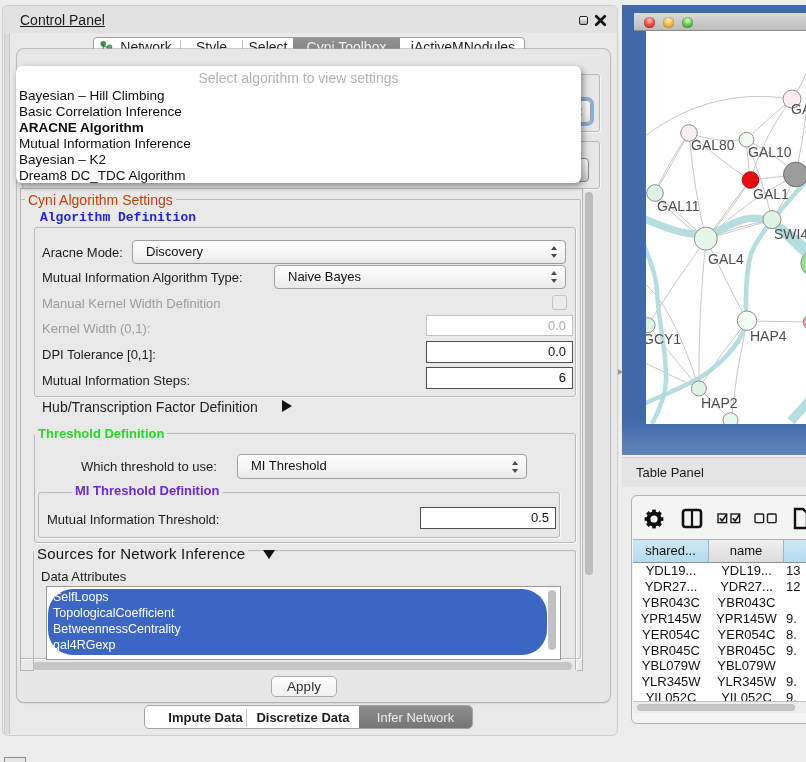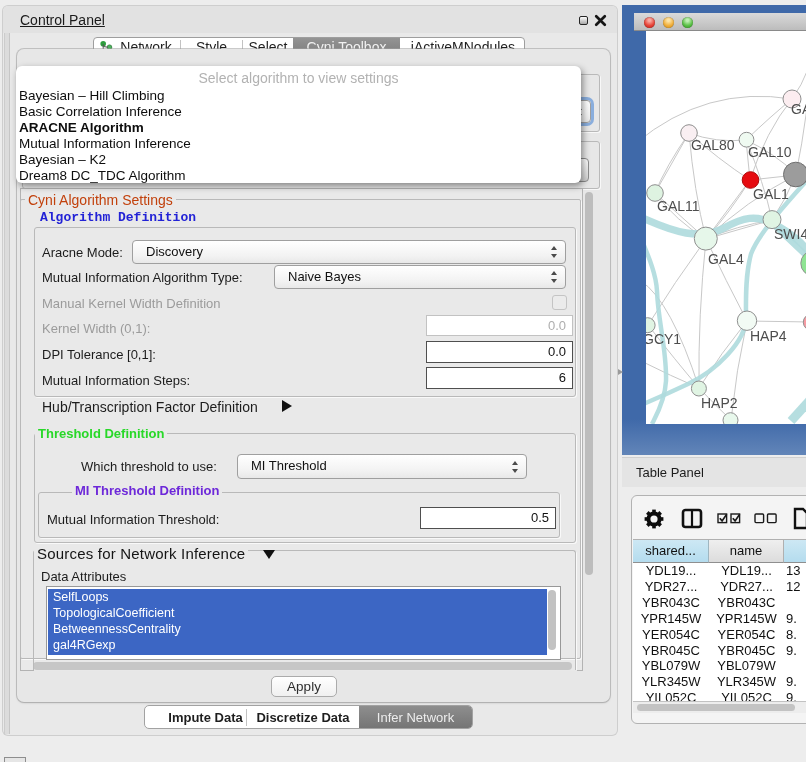--- a/index.html
+++ b/index.html
@@ -102,21 +102,21 @@
 <div class="glab" style="left:28px;top:483px;color:#6d28d9;margin-left:44px;">MI Threshold Definition</div>
 <div class="lbl" style="left:47px;top:512px;">Mutual Information Threshold:</div>
 <div class="fld" style="left:420px;top:507px;width:136px;height:22px;border:1.5px solid #4f4f4f;line-height:19px;">0.5</div>
 
 <div class="gbox" style="left:33px;top:550px;width:541px;height:119px;border-bottom:none;border-radius:3px 3px 0 0;"></div>
 <div class="glab" style="left:34px;top:545px;font-weight:normal;font-size:15px;letter-spacing:.2px;color:#141414;">Sources for Network Inference</div>
 <div class="ab" style="left:263px;top:550px;width:0;height:0;border-left:6.5px solid transparent;border-right:6.5px solid transparent;border-top:9px solid #111;"></div>
 <div class="lbl" style="left:41px;top:569px;">Data Attributes</div>
 
 <div class="ab" style="left:46px;top:586px;width:515px;height:74px;background:#fff;border:1px solid #989898;box-sizing:border-box;overflow:hidden;">
-  <div class="ab" style="left:1px;top:2px;width:499px;height:66px;background:#3c66c4;color:#fff;font-size:12.5px;line-height:16px;padding-left:5px;box-sizing:border-box;">SelfLoops<br>TopologicalCoefficient<br>BetweennessCentrality<br>gal4RGexp</div>
+  <div class="ab" style="left:1px;top:2px;width:499px;height:66px;background:#3c66c4;color:#fff;font-size:12.5px;line-height:16px;padding-left:5px;box-sizing:border-box;border-radius:25px;">SelfLoops<br>TopologicalCoefficient<br>BetweennessCentrality<br>gal4RGexp</div>
   <div class="ab" style="left:501px;top:3px;width:8px;height:60px;background:#c2c2c2;border-radius:4px;"></div>
 </div>
 
 <div class="ab" style="left:271px;top:676px;width:66px;height:21px;background:linear-gradient(#ffffff,#f0f0f0);border:1px solid #ababab;border-radius:5px;box-sizing:border-box;text-align:center;font-size:13.5px;color:#2e2e2e;line-height:19px;">Apply</div>
 
 <div class="ab" style="left:144px;top:705px;width:329px;height:24px;background:#fff;border:1px solid #a2a2a2;border-radius:5px;box-sizing:border-box;overflow:hidden;font-weight:bold;">
   <div class="seg" style="left:0;width:101px;line-height:23px;font-size:13px;text-indent:20px;">Impute Data</div>
   <div class="ab" style="left:101px;top:3px;width:1px;height:17px;background:#c2c2c2;"></div>
   <div class="seg" style="left:214px;width:113px;line-height:23px;font-size:13px;background:linear-gradient(#8e8e8e,#757575);color:#ededed;font-weight:normal;">Infer Network</div>
   <div class="seg" style="left:102px;width:112px;line-height:23px;font-size:13px;">Discretize Data</div>

